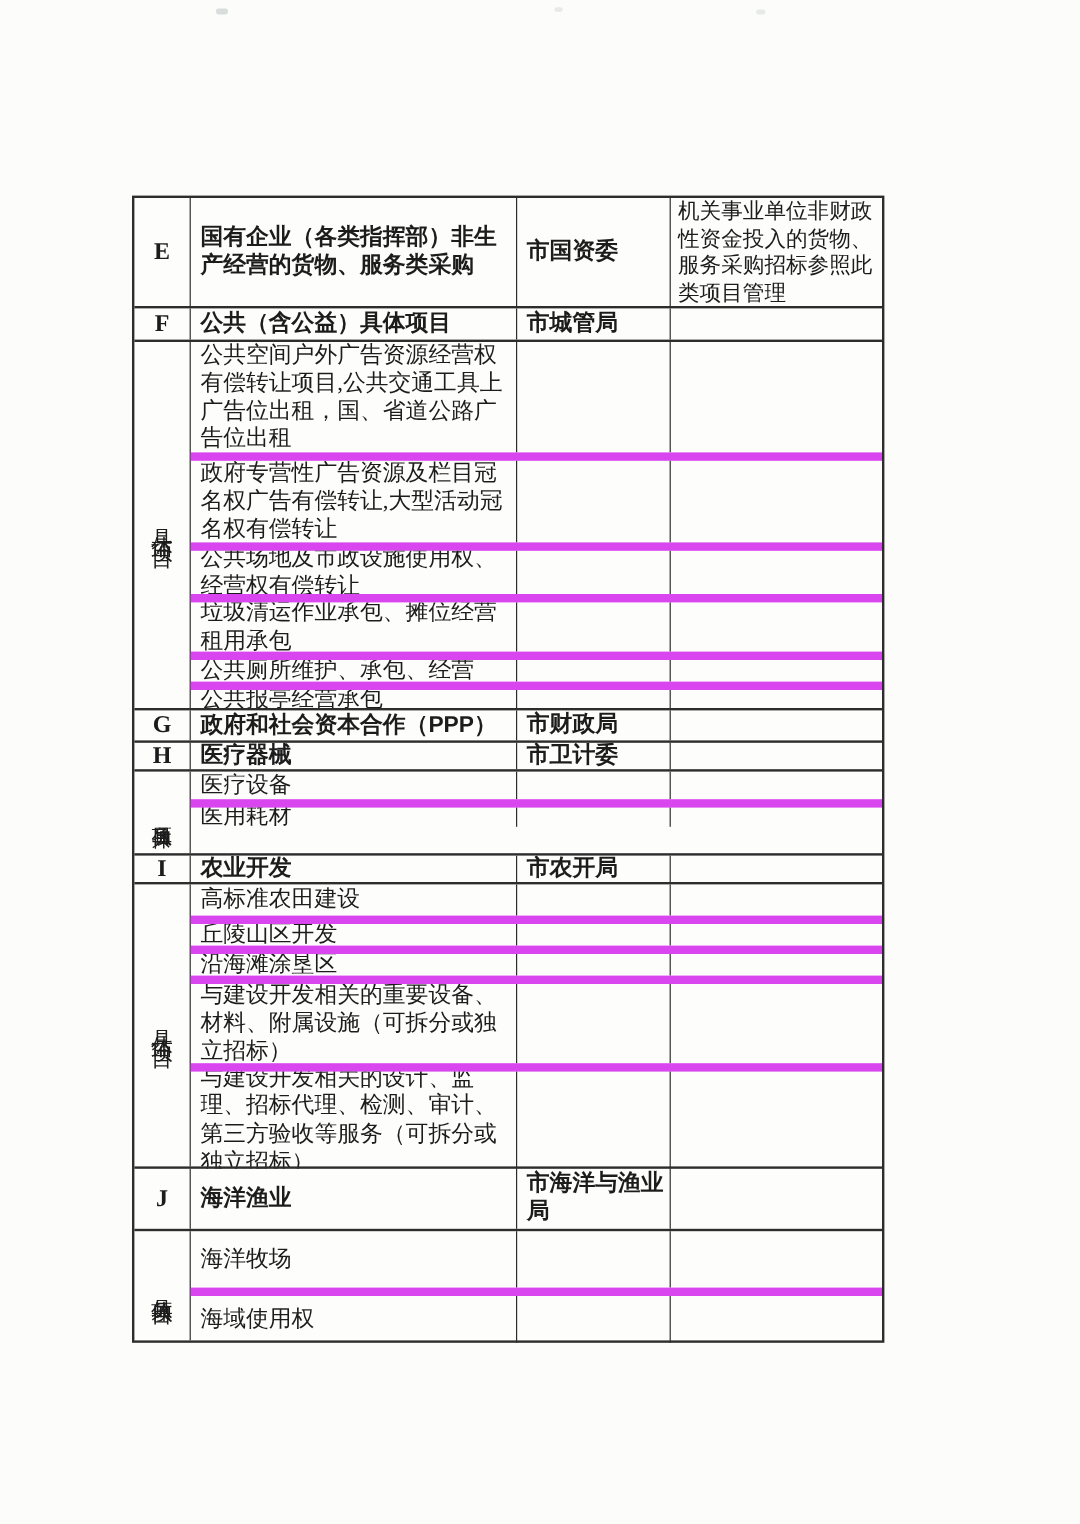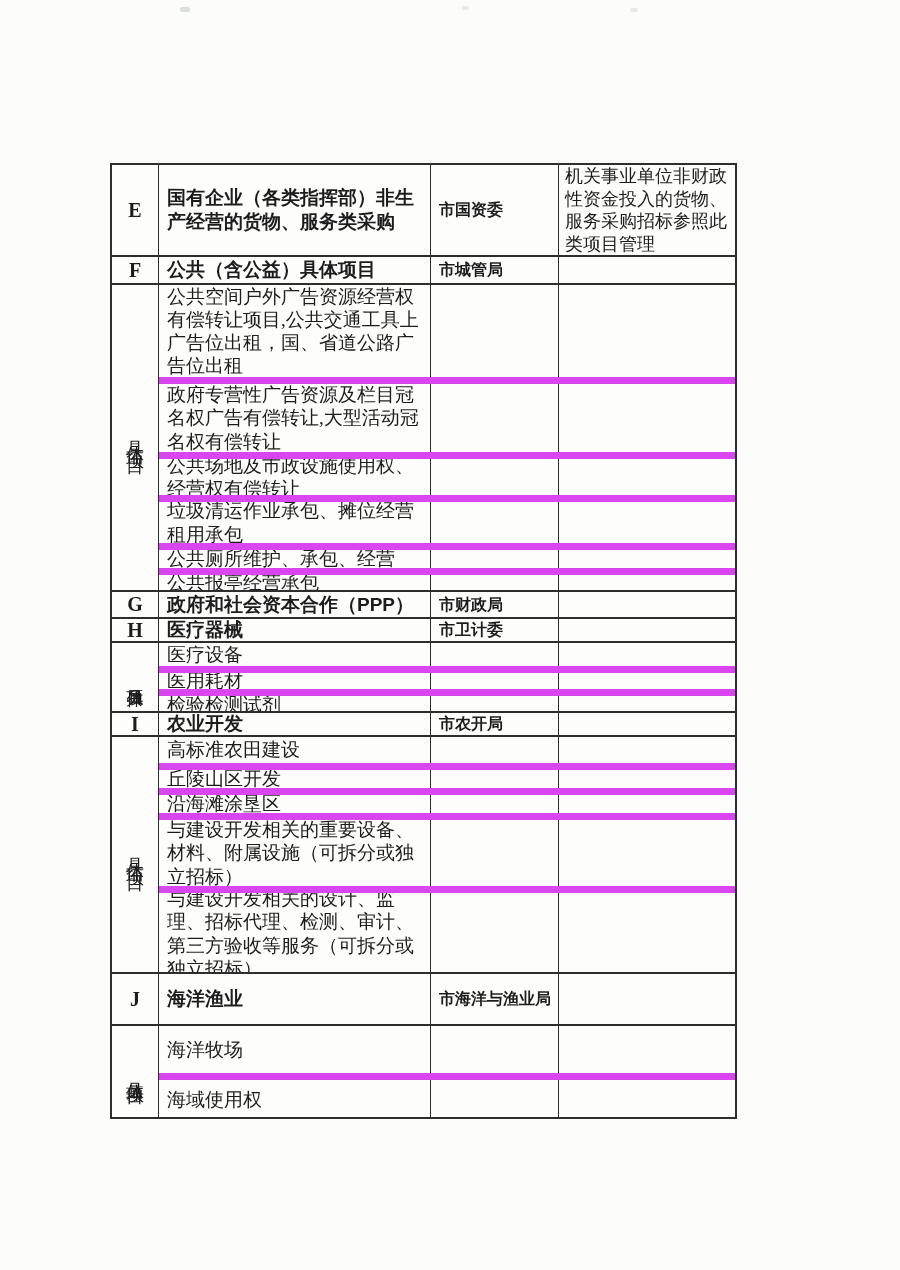--- a/index.html
+++ b/index.html
@@ -15,21 +15,21 @@
   .band{display:flex;box-sizing:border-box;flex-shrink:0;}
   .band + .band{border-top:2px solid #2d2d2d;}
   .cell{box-sizing:border-box;display:flex;align-items:center;overflow:hidden;}
   .c1{width:47px;border-right:1.5px solid #2d2d2d;flex-shrink:0;justify-content:center;}
   .c2{width:272px;border-right:1.5px solid #2d2d2d;flex-shrink:0;}
   .c3{width:128px;border-right:1.5px solid #2d2d2d;flex-shrink:0;}
   .c4{flex:1;}
 
   .letter{font-family:"Liberation Serif",serif;font-size:20px;font-weight:600;}
   .name{font-weight:700;font-size:19px;line-height:1.25;padding:2px 4px 2px 8px;word-break:break-all;}
-  .agency{font-weight:700;font-size:16px;line-height:1.2;padding:2px 4px 2px 8px;word-break:break-all;}
+  .agency{font-weight:700;font-size:19px;line-height:1.2;padding:2px 4px 2px 8px;word-break:break-all;}
   .note{font-family:"Liberation Serif",serif;font-size:18px;line-height:1.25;padding:3px 4px 3px 6px;word-break:break-all;}
   .ditem{font-family:"Liberation Serif",serif;font-size:19px;line-height:1.22;padding:1px 4px 1px 8px;word-break:break-all;}
 
   .detail-rows{flex:1;display:flex;flex-direction:column;min-width:0;}
   .drow{display:flex;box-sizing:border-box;flex-shrink:0;}
   .drow + .drow{border-top:7px solid #d946ef;}
 
   .vtext{
     writing-mode:vertical-rl;text-orientation:upright;
     font-family:"Liberation Serif",serif;font-size:18px;letter-spacing:6px;
@@ -122,25 +122,20 @@
         <div class="drow" style="height:23px">
           <div class="cell c2 ditem">医疗设备</div>
           <div class="cell c3"></div>
           <div class="cell c4"></div>
         </div>
         <div class="drow" style="height:23px">
           <div class="cell c2 ditem">医用耗材</div>
           <div class="cell c3"></div>
           <div class="cell c4"></div>
         </div>
-        <div class="drow" style="height:24px">
-          <div class="cell c2 ditem">检验检测试剂</div>
-          <div class="cell c3"></div>
-          <div class="cell c4"></div>
-        </div>
       </div>
     </div>
 
     <div class="band" style="height:24px">
       <div class="cell c1 letter">I</div>
       <div class="cell c2 name">农业开发</div>
       <div class="cell c3 agency">市农开局</div>
       <div class="cell c4 note"></div>
     </div>
 

